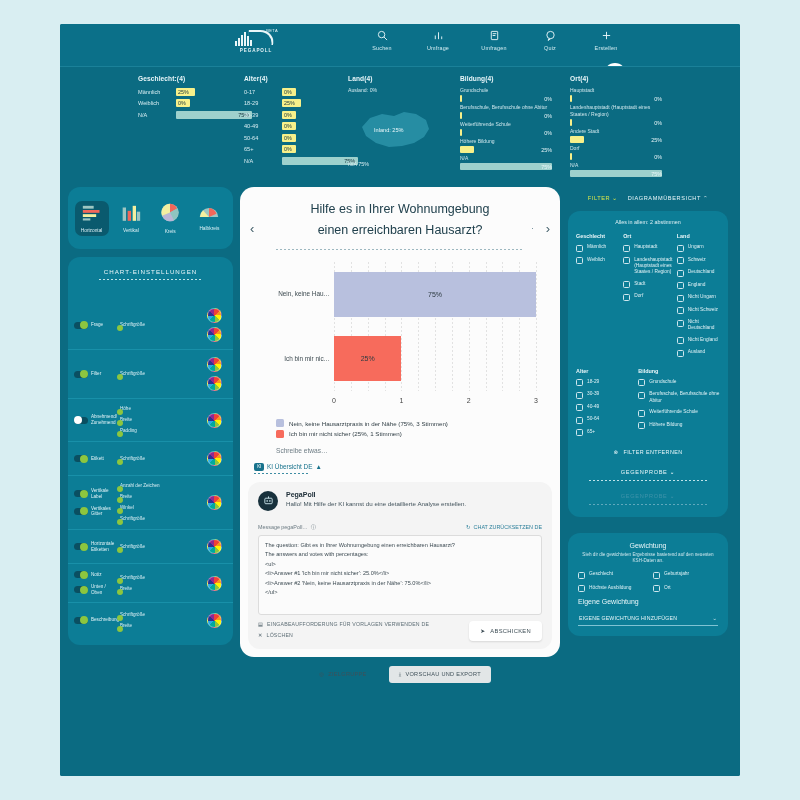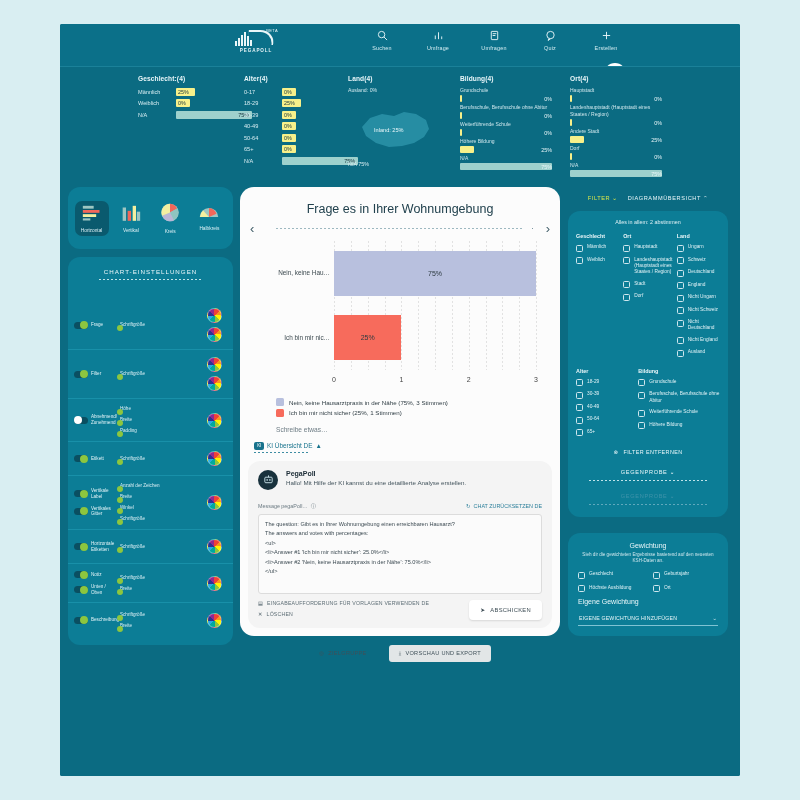--- a/index.html
+++ b/index.html
@@ -687,21 +687,22 @@
           </div>
       </div>
     </div>
 
     <div class="center">
       <div class="qcard">
         <div class="arrow l">‹</div>
         <div class="arrow r">›</div>
         <div class="dotmark">·</div>
         <div class="qtitle">
-          <div>Frage es in Ihrer Wohnumgebung</div>
+          <div>Hilfe es in Ihrer Wohnumgebung</div>
+          <div>einen erreichbaren Hausarzt?</div>
         </div>
         <div class="qdots"></div>
 
         <div class="chartbox">
           <div class="grid" id="chart-grid">
               <i style="left:0%"></i>
               <i style="left:8.333333333333332%"></i>
               <i style="left:16.666666666666664%"></i>
               <i style="left:25%"></i>
               <i style="left:33.33333333333333%"></i>

